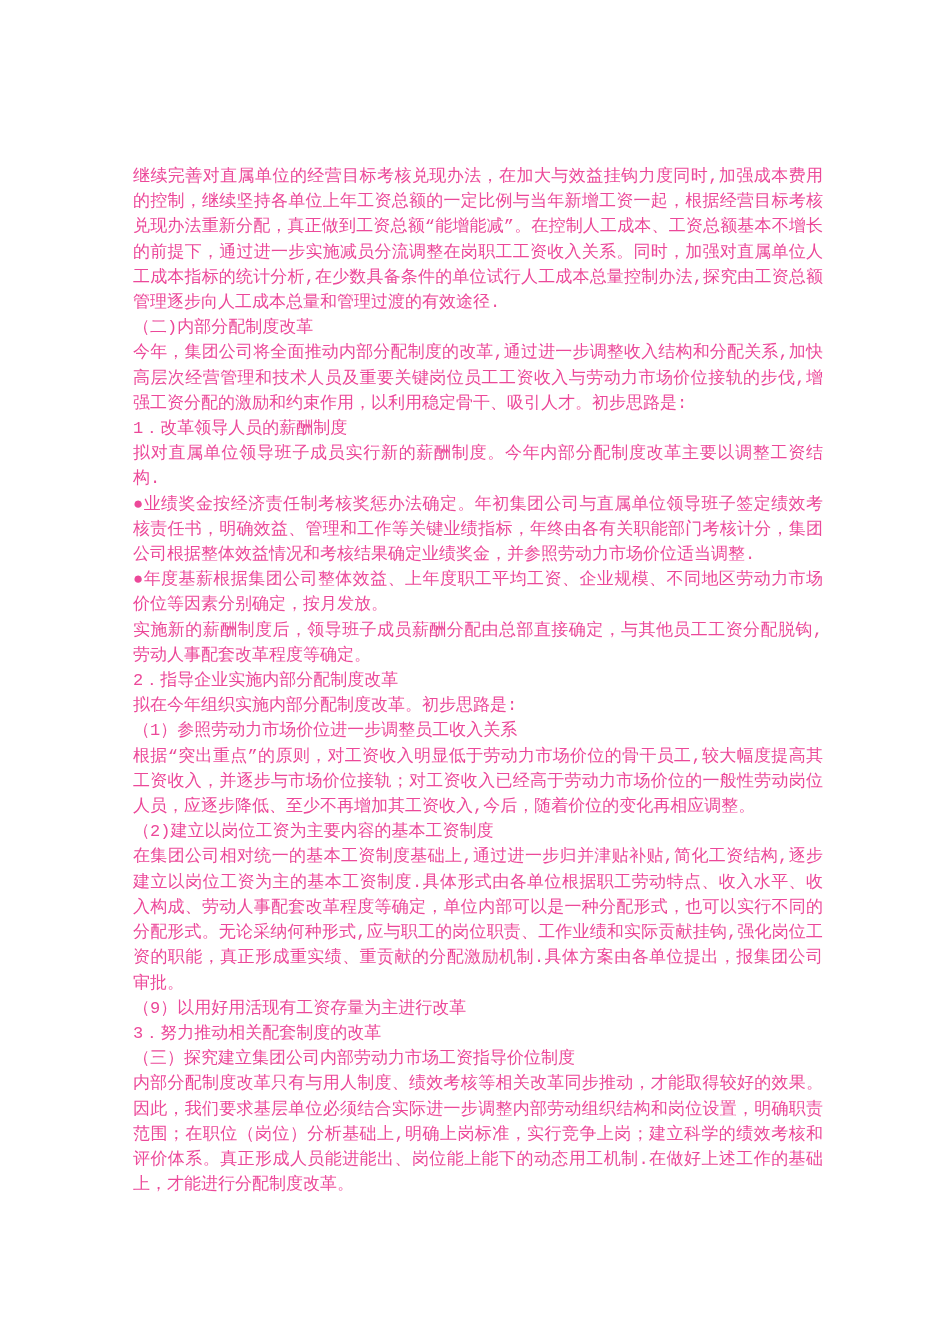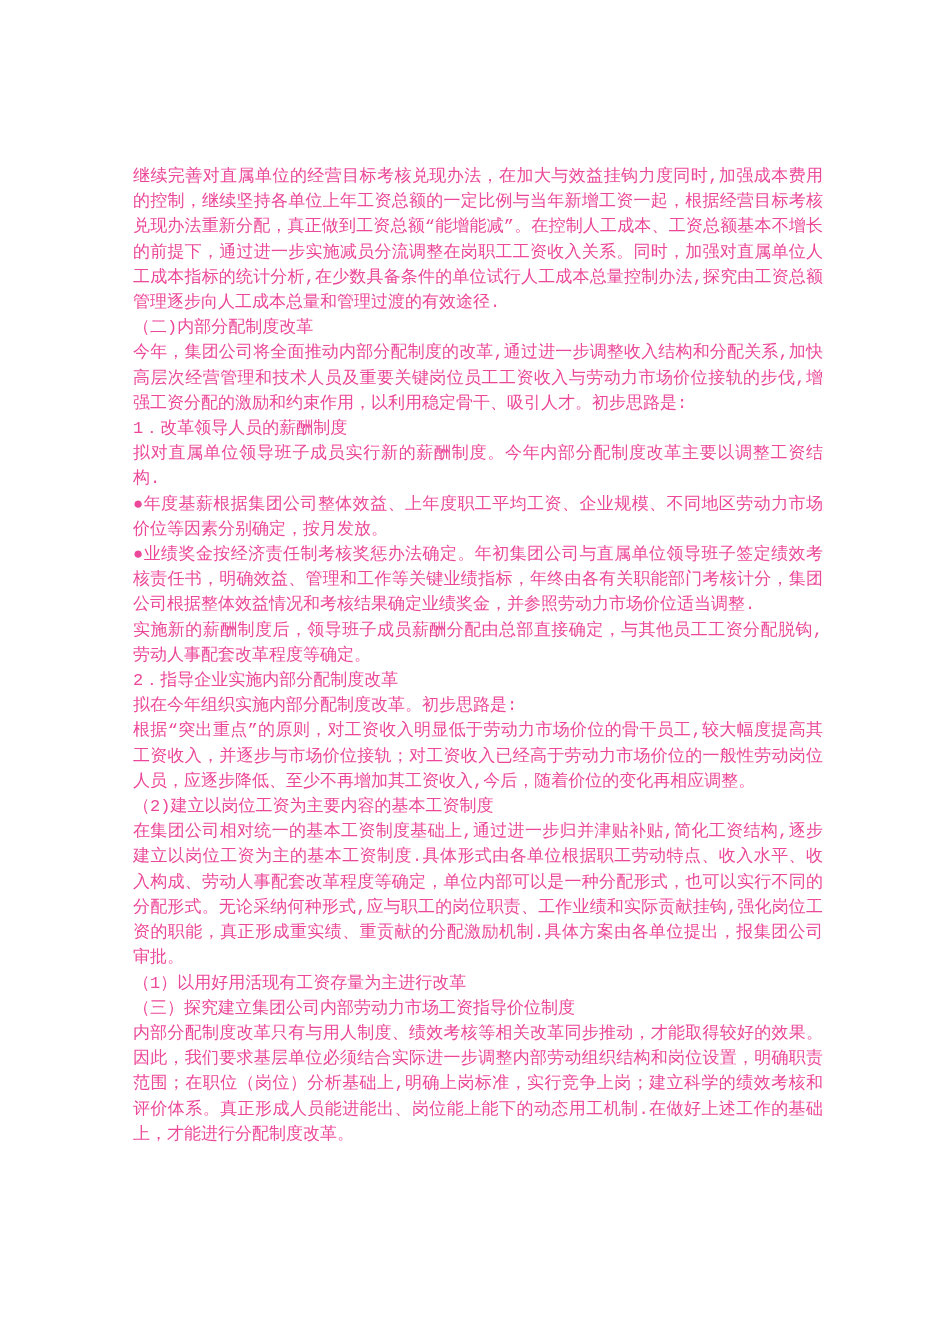--- a/index.html
+++ b/index.html
@@ -35,25 +35,27 @@
 </head>
 <body>
 
 <div class="page">
   <div class="text-block">
     <p>继续完善对直属单位的经营目标考核兑现办法，在加大与效益挂钩力度同时,加强成本费用的控制，继续坚持各单位上年工资总额的一定比例与当年新增工资一起，根据经营目标考核兑现办法重新分配，真正做到工资总额“能增能减”。在控制人工成本、工资总额基本不增长的前提下，通过进一步实施减员分流调整在岗职工工资收入关系。同时，加强对直属单位人工成本指标的统计分析,在少数具备条件的单位试行人工成本总量控制办法,探究由工资总额管理逐步向人工成本总量和管理过渡的有效途径.</p>
     <p>（二)内部分配制度改革</p>
     <p>今年，集团公司将全面推动内部分配制度的改革,通过进一步调整收入结构和分配关系,加快高层次经营管理和技术人员及重要关键岗位员工工资收入与劳动力市场价位接轨的步伐,增强工资分配的激励和约束作用，以利用稳定骨干、吸引人才。初步思路是:</p>
     <p>1．改革领导人员的薪酬制度</p>
     <p>拟对直属单位领导班子成员实行新的薪酬制度。今年内部分配制度改革主要以调整工资结构.</p>
+    <p>●业绩奖金按经济责任制考核奖惩办法确定。年初集团公司与直属单位领导班子签定绩效考核责任书，明确效益、管理和工作等关键业绩指标，年终由各有关职能部门考核计分，集团公司根据整体效益情况和考核结果确定业绩奖金，并参照劳动力市场价位适当调整.</p>
     <p>●年度基薪根据集团公司整体效益、上年度职工平均工资、企业规模、不同地区劳动力市场价位等因素分别确定，按月发放。</p>
-    <p>●业绩奖金按经济责任制考核奖惩办法确定。年初集团公司与直属单位领导班子签定绩效考核责任书，明确效益、管理和工作等关键业绩指标，年终由各有关职能部门考核计分，集团公司根据整体效益情况和考核结果确定业绩奖金，并参照劳动力市场价位适当调整.</p>
     <p>实施新的薪酬制度后，领导班子成员薪酬分配由总部直接确定，与其他员工工资分配脱钩,劳动人事配套改革程度等确定。</p>
     <p>2．指导企业实施内部分配制度改革</p>
     <p>拟在今年组织实施内部分配制度改革。初步思路是:</p>
+    <p>（1）参照劳动力市场价位进一步调整员工收入关系</p>
     <p>根据“突出重点”的原则，对工资收入明显低于劳动力市场价位的骨干员工,较大幅度提高其工资收入，并逐步与市场价位接轨；对工资收入已经高于劳动力市场价位的一般性劳动岗位人员，应逐步降低、至少不再增加其工资收入,今后，随着价位的变化再相应调整。</p>
     <p>（2)建立以岗位工资为主要内容的基本工资制度</p>
     <p>在集团公司相对统一的基本工资制度基础上,通过进一步归并津贴补贴,简化工资结构,逐步建立以岗位工资为主的基本工资制度.具体形式由各单位根据职工劳动特点、收入水平、收入构成、劳动人事配套改革程度等确定，单位内部可以是一种分配形式，也可以实行不同的分配形式。无论采纳何种形式,应与职工的岗位职责、工作业绩和实际贡献挂钩,强化岗位工资的职能，真正形成重实绩、重贡献的分配激励机制.具体方案由各单位提出，报集团公司审批。</p>
-    <p>（1）以用好用活现有工资存量为主进行改革</p>
+    <p>（9）以用好用活现有工资存量为主进行改革</p>
+    <p>3．努力推动相关配套制度的改革</p>
     <p>（三）探究建立集团公司内部劳动力市场工资指导价位制度</p>
     <p>内部分配制度改革只有与用人制度、绩效考核等相关改革同步推动，才能取得较好的效果。因此，我们要求基层单位必须结合实际进一步调整内部劳动组织结构和岗位设置，明确职责范围；在职位（岗位）分析基础上,明确上岗标准，实行竞争上岗；建立科学的绩效考核和评价体系。真正形成人员能进能出、岗位能上能下的动态用工机制.在做好上述工作的基础上，才能进行分配制度改革。</p>
   </div>
 </div>
 
 </body></html>

